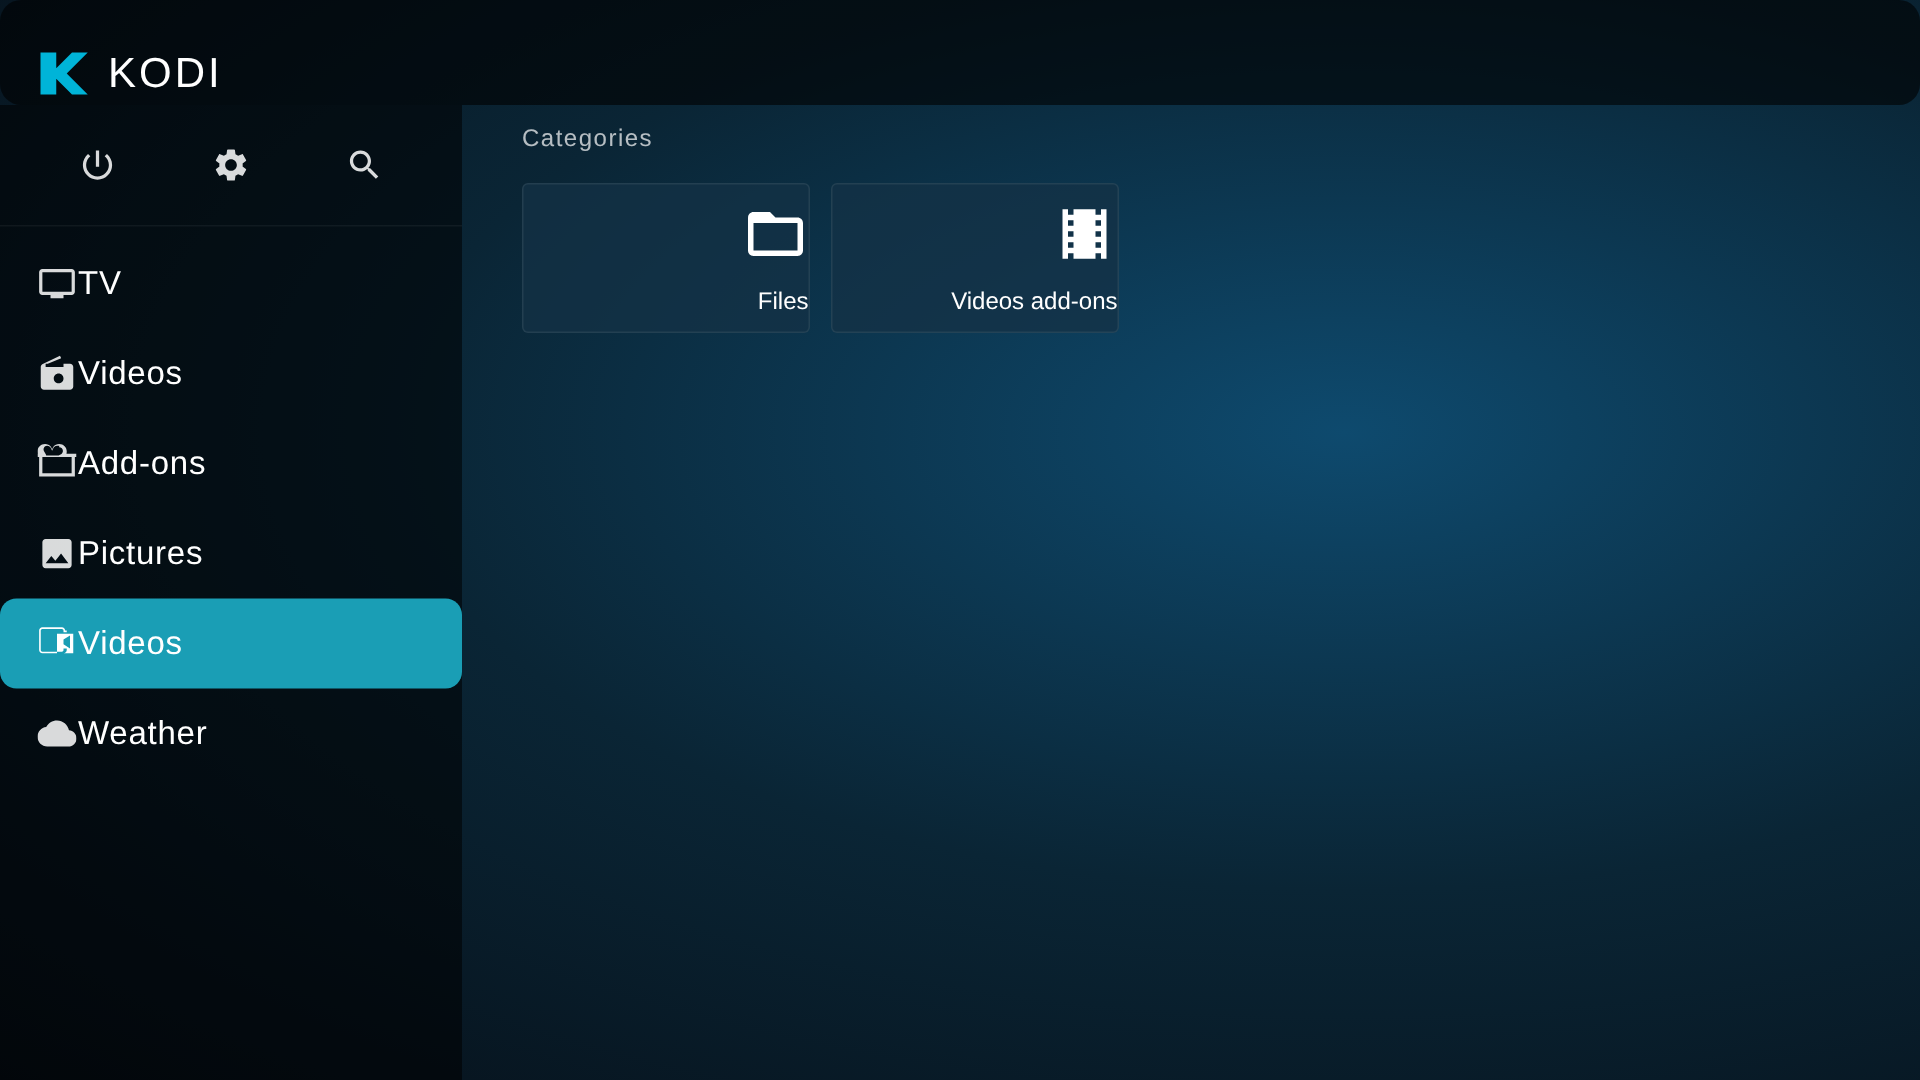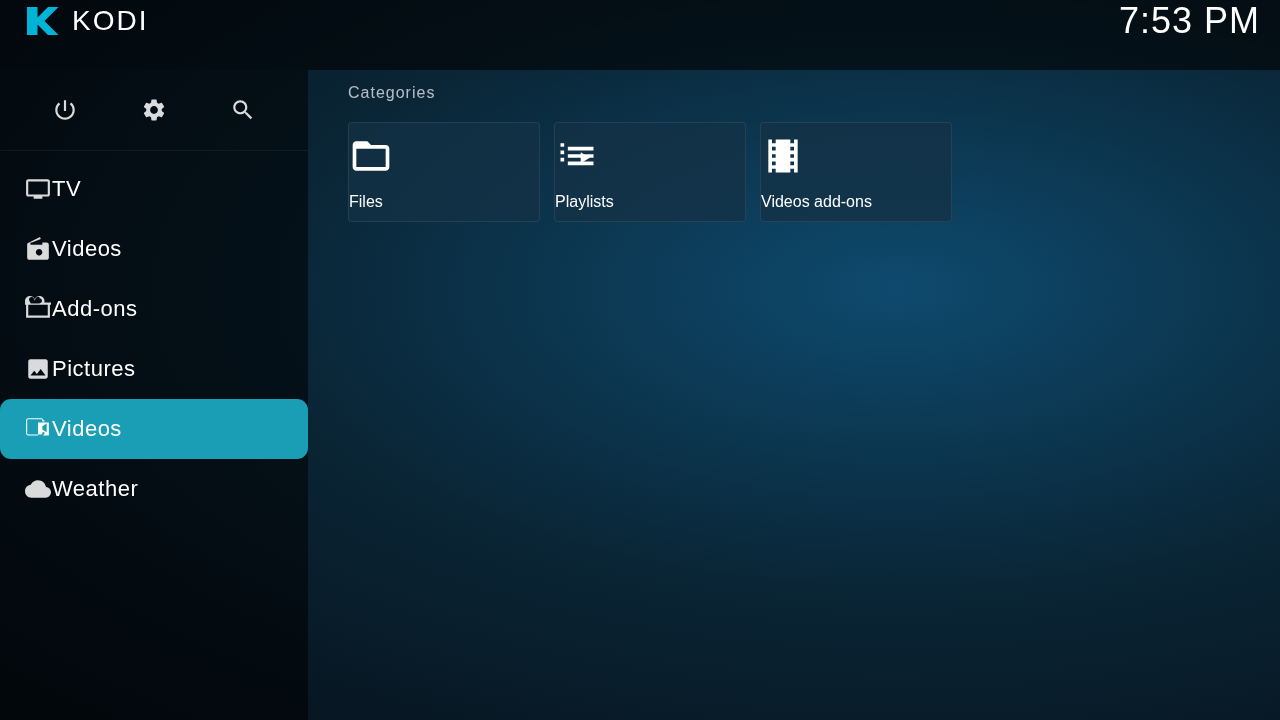--- a/index.html
+++ b/index.html
@@ -29,26 +29,27 @@
       z-index: 1;
       display: flex;
       flex-direction: column;
       width: 1280px;
       height: 720px;
     }
 
     
     .top-bar {
       display: flex;
-      align-items: flex-start;
+      align-items: flex-end;
       justify-content: space-between;
       padding: 0 20px;
       height: 70px;
       background: rgba(0,0,0,0.6);
       flex-shrink: 0;
+      border-radius: 14px;
     }
 
     .logo-area {
       display: flex;
       align-items: center;
       gap: 10px;
     }
 
     .kodi-icon {
       width: 42px;
@@ -163,21 +164,21 @@
     }
 
     .category-tile {
       width: 192px;
       height: 100px;
       background: rgba(20, 50, 70, 0.75);
       border: 1px solid rgba(255,255,255,0.08);
       border-radius: 4px;
       display: flex;
       flex-direction: column;
-      align-items: flex-start;
+      align-items: flex-end;
       justify-content: center;
       gap: 10px;
       cursor: pointer;
       transition: background 0.15s;
     }
 
     .category-tile-icon {
       color: #fff;
       font-size: 28px;
       line-height: 1;
@@ -205,21 +206,20 @@
 
       <svg class="kodi-icon" viewBox="0 0 48 48" xmlns="http://www.w3.org/2000/svg">
         <polygon points="24,2 46,14 46,34 24,46 2,34 2,14" fill="none" stroke="none"></polygon>
 
         <g fill="#00b4d8">
           <polygon points="8,8 20,8 20,20 32,8 44,8 28,24 44,40 32,40 20,28 20,40 8,40"></polygon>
         </g>
       </svg>
       <span class="kodi-text">KODI</span>
     </div>
-    <div class="time-display">7:53 PM</div>
   </div>
 
   <div class="main-layout">
 
     <div class="sidebar">
 
       <div class="sidebar-top-icons">
 
         <div class="sidebar-icon-btn">
           <svg width="26" height="26" viewBox="0 0 24 24">
@@ -307,29 +307,20 @@
 
         <div class="category-tile">
           <div class="category-tile-icon">
             <svg width="44" height="44" viewBox="0 0 24 24" fill="white">
               <path d="M20 6h-8l-2-2H4c-1.1 0-1.99.9-1.99 2L2 18c0 1.1.9 2 2 2h16c1.1 0 2-.9 2-2V8c0-1.1-.9-2-2-2zm0 12H4V8h16v10z"></path>
             </svg>
           </div>
           <span class="category-tile-label">Files</span>
         </div>
 
-        <div class="category-tile">
-          <div class="category-tile-icon">
-            <svg width="44" height="44" viewBox="0 0 24 24" fill="white">
-              <path d="M3 9h2v2H3V9zm0-4h2v2H3V5zm0 8h2v2H3v-2zm4 4h14v-2H7v2zm0-4h14v-2H7v2zm0-6v2h14V7H7z"></path>
-              <polygon points="14,10 14,16 19,13"></polygon>
-            </svg>
-          </div>
-          <span class="category-tile-label">Playlists</span>
-        </div>
 
         <div class="category-tile">
           <div class="category-tile-icon">
             <svg width="44" height="44" viewBox="0 0 24 24" fill="white">
               <path d="M18 3v2h-2V3H8v2H6V3H4v18h2v-2h2v2h8v-2h2v2h2V3h-2zM8 17H6v-2h2v2zm0-4H6v-2h2v2zm0-4H6V7h2v2zm10 8h-2v-2h2v2zm0-4h-2v-2h2v2zm0-4h-2V7h2v2z"></path>
             </svg>
           </div>
           <span class="category-tile-label">Videos add-ons</span>
         </div>
 

